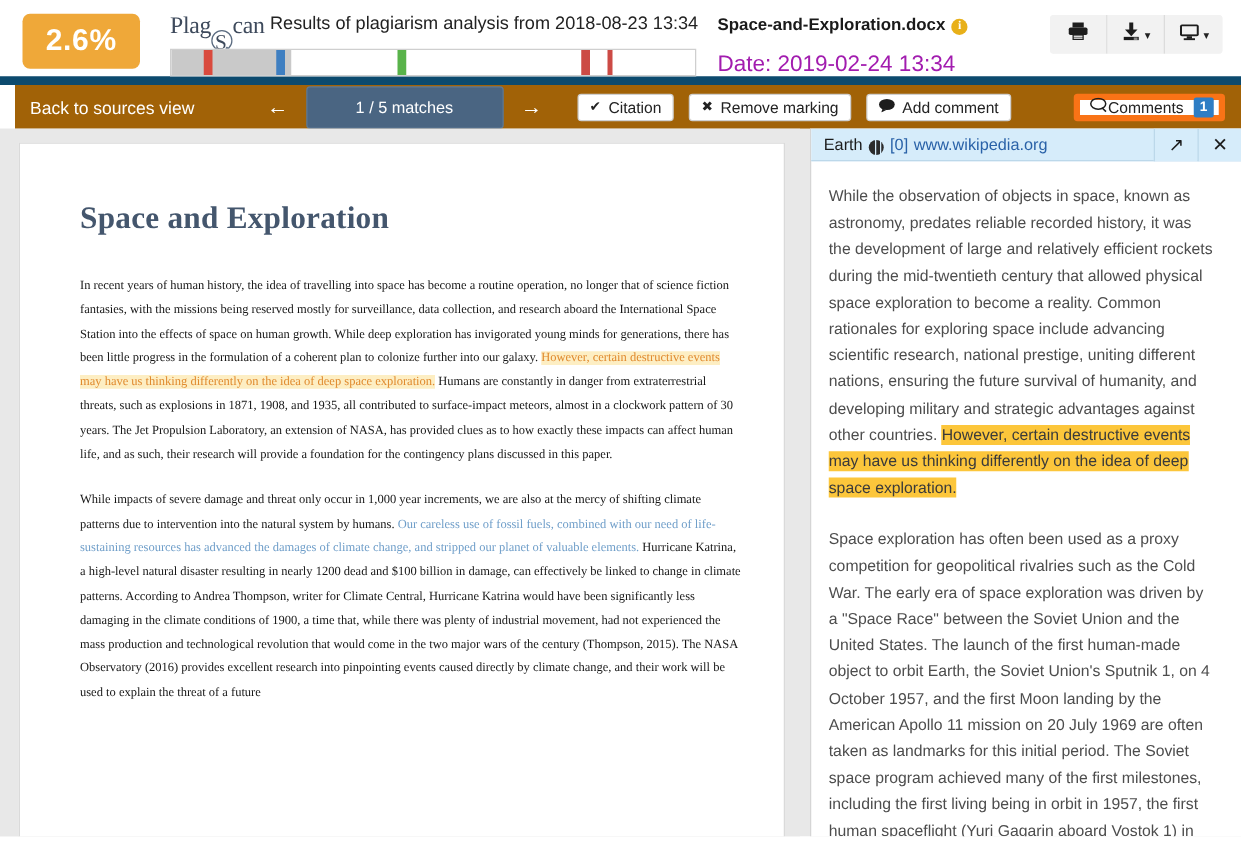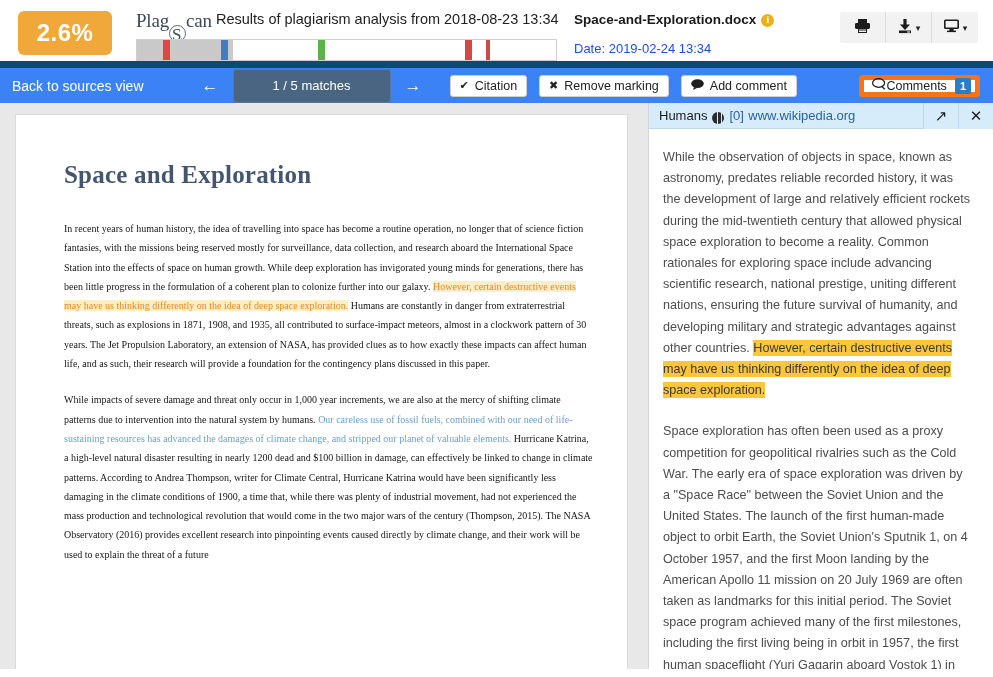--- a/index.html
+++ b/index.html
@@ -109,22 +109,22 @@
     font-weight: bold;
     line-height: 13px;
     text-align: center;
     font-family: "Liberation Serif", serif;
     vertical-align: 1px;
     margin-left: 5px;
   }
   .doc-date {
     position: absolute;
     left: 574px; top: 41px;
-    font-size: 13px;
-    color: #1d4ed8;
+    font-size: 18px;
+    color: #a21caf;
     white-space: nowrap;
   }
   .header-btn-group {
     position: absolute;
     right: 15px; top: 12px;
     display: flex;
     background: #f2f2f2;
     border-radius: 3px;
     overflow: hidden;
   }
@@ -142,23 +142,24 @@
   .header-btn .caret {
     margin-left: 3px;
     font-size: 9px;
     color: #222;
   }
 
   
   .toolbar {
     position: relative;
     height: 35px;
-    background: #3b82f6;
-    display: flex;
-    align-items: center;
+    background: #a16207;
+    display: flex;
+    align-items: center;
+    margin-left: 12px;
   }
   .back-link {
     margin-left: 12px;
     color: #ffffff;
     font-size: 14px;
     cursor: pointer;
     white-space: nowrap;
   }
   .nav-arrow {
     color: #ffffff;
@@ -460,21 +461,21 @@
       <h1 class="doc-h1">Space and Exploration</h1>
 
       <p class="doc-p"><span>In recent years of human history, the idea of travelling into space has become a routine operation, no longer that of science fiction fantasies, with the missions being reserved mostly for surveillance, data collection, and research aboard the International Space Station into the effects of space on human growth. While deep exploration has invigorated young minds for generations, there has been little progress in the formulation of a coherent plan to colonize further into our galaxy. </span><span class="hl-orange">However, certain destructive events may have us thinking differently on the idea of deep space exploration.</span><span> Humans are constantly in danger from extraterrestrial threats, such as explosions in 1871, 1908, and 1935, all contributed to surface-impact meteors, almost in a clockwork pattern of 30 years. The Jet Propulsion Laboratory, an extension of NASA, has provided clues as to how exactly these impacts can affect human life, and as such, their research will provide a foundation for the contingency plans discussed in this paper.</span></p>
 
       <p class="doc-p"><span>While impacts of severe damage and threat only occur in 1,000 year increments, we are also at the mercy of shifting climate patterns due to intervention into the natural system by humans. </span><span class="hl-blue">Our careless use of fossil fuels, combined with our need of life-sustaining resources has advanced the damages of climate change, and stripped our planet of valuable elements.</span><span> Hurricane Katrina, a high-level natural disaster resulting in nearly 1200 dead and $100 billion in damage, can effectively be linked to change in climate patterns. According to Andrea Thompson, writer for Climate Central, Hurricane Katrina would have been significantly less damaging in the climate conditions of 1900, a time that, while there was plenty of industrial movement, had not experienced the mass production and technological revolution that would come in the two major wars of the century (Thompson, 2015). The NASA Observatory (2016) provides excellent research into pinpointing events caused directly by climate change, and their work will be used to explain the threat of a future</span></p>
     </div>
   </div>
 
   <div class="src-pane">
     <div class="src-head">
-      <span class="src-head-label">Humans</span>
+      <span class="src-head-label">Earth</span>
       <span class="globe-icon"></span>
       <span class="src-url">[0]</span>&nbsp;<span class="src-url">www.wikipedia.org</span>
       <div class="src-head-btns">
         <div class="src-head-btn">↗</div>
         <div class="src-head-btn">✕</div>
       </div>
     </div>
 
     <div class="src-body">
       <p class="src-p"><span>While the observation of objects in space, known as astronomy, predates reliable recorded history, it was the development of large and relatively efficient rockets during the mid-twentieth century that allowed physical space exploration to become a reality. Common rationales for exploring space include advancing scientific research, national prestige, uniting different nations, ensuring the future survival of humanity, and developing military and strategic advantages against other countries. </span><span class="src-hl">However, certain destructive events may have us thinking differently on the idea of deep space exploration.</span></p>

